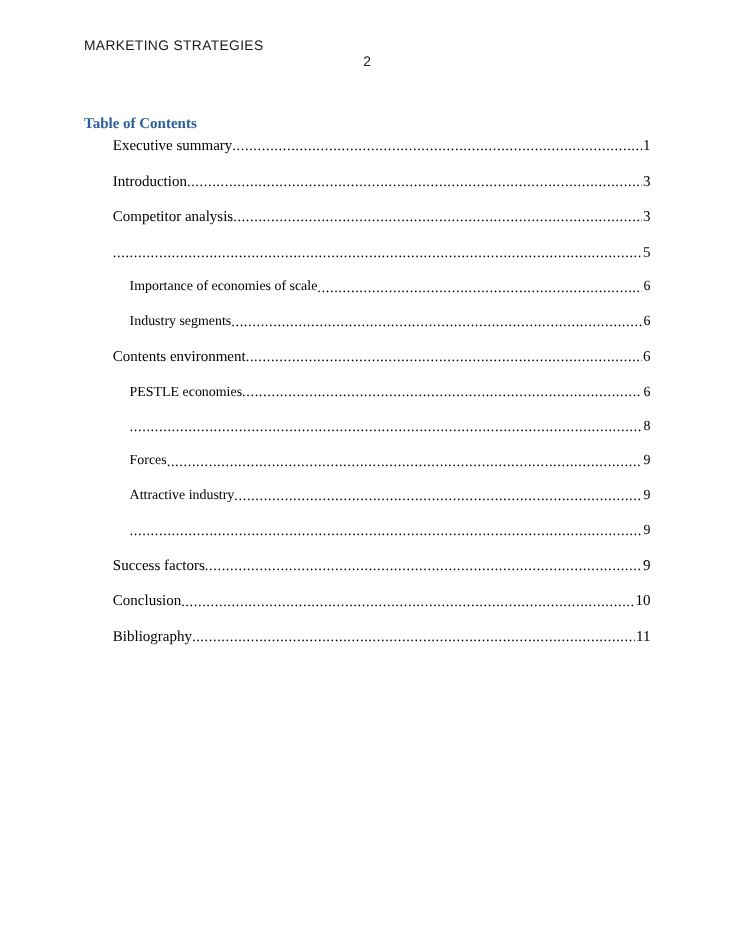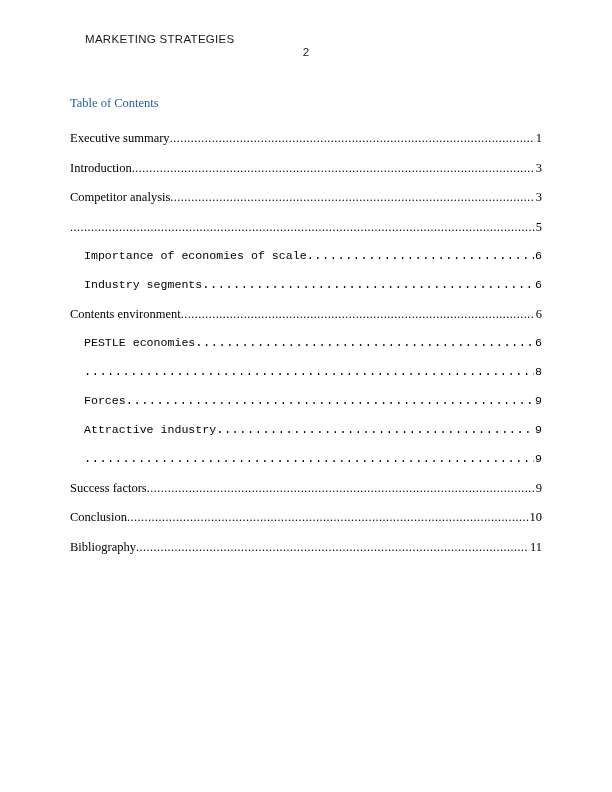--- a/index.html
+++ b/index.html
@@ -17,21 +17,21 @@
   }
   .page {
     position: relative;
     width: 612px;
     height: 792px;
     box-sizing: border-box;
     padding: 0;
   }
   .header-line {
     position: absolute;
-    left: 85px;
+    left: 70px;
     top: 33px;
     font-family: "Liberation Sans", sans-serif;
     font-size: 11.5px;
     letter-spacing: 0.3px;
     color: #1a1a1a;
   }
   .page-number {
     position: absolute;
     left: 0;
     right: 0;
@@ -43,39 +43,39 @@
   }
   .toc-wrap {
     position: absolute;
     left: 70px;
     top: 96px;
     width: 472px;
   }
   .toc-title {
     font-family: "Liberation Serif", serif;
     font-size: 12.5px;
-    font-weight: normal;
+    font-weight: bold;
     color: #2a6099;
-    margin-bottom: 20px;
+    margin-bottom: 3px;
   }
   .toc-entry {
     display: flex;
-    align-items: flex-start;
+    align-items: center;
     font-size: 12.5px;
     line-height: 1.2;
     color: #000;
     margin-bottom: 14.5px;
     white-space: nowrap;
     overflow: hidden;
+    margin-left: 24px;
   }
   .toc-entry.level-2 {
     padding-left: 14px;
     font-size: 11.6px;
     margin-bottom: 14.5px;
-    font-family: Liberation Mono, monospace;
   }
   .toc-label {
     flex: 0 0 auto;
   }
   .toc-dots {
     flex: 1 1 auto;
     overflow: hidden;
     white-space: nowrap;
     margin: 0 0px;
     letter-spacing: 0.5px;

